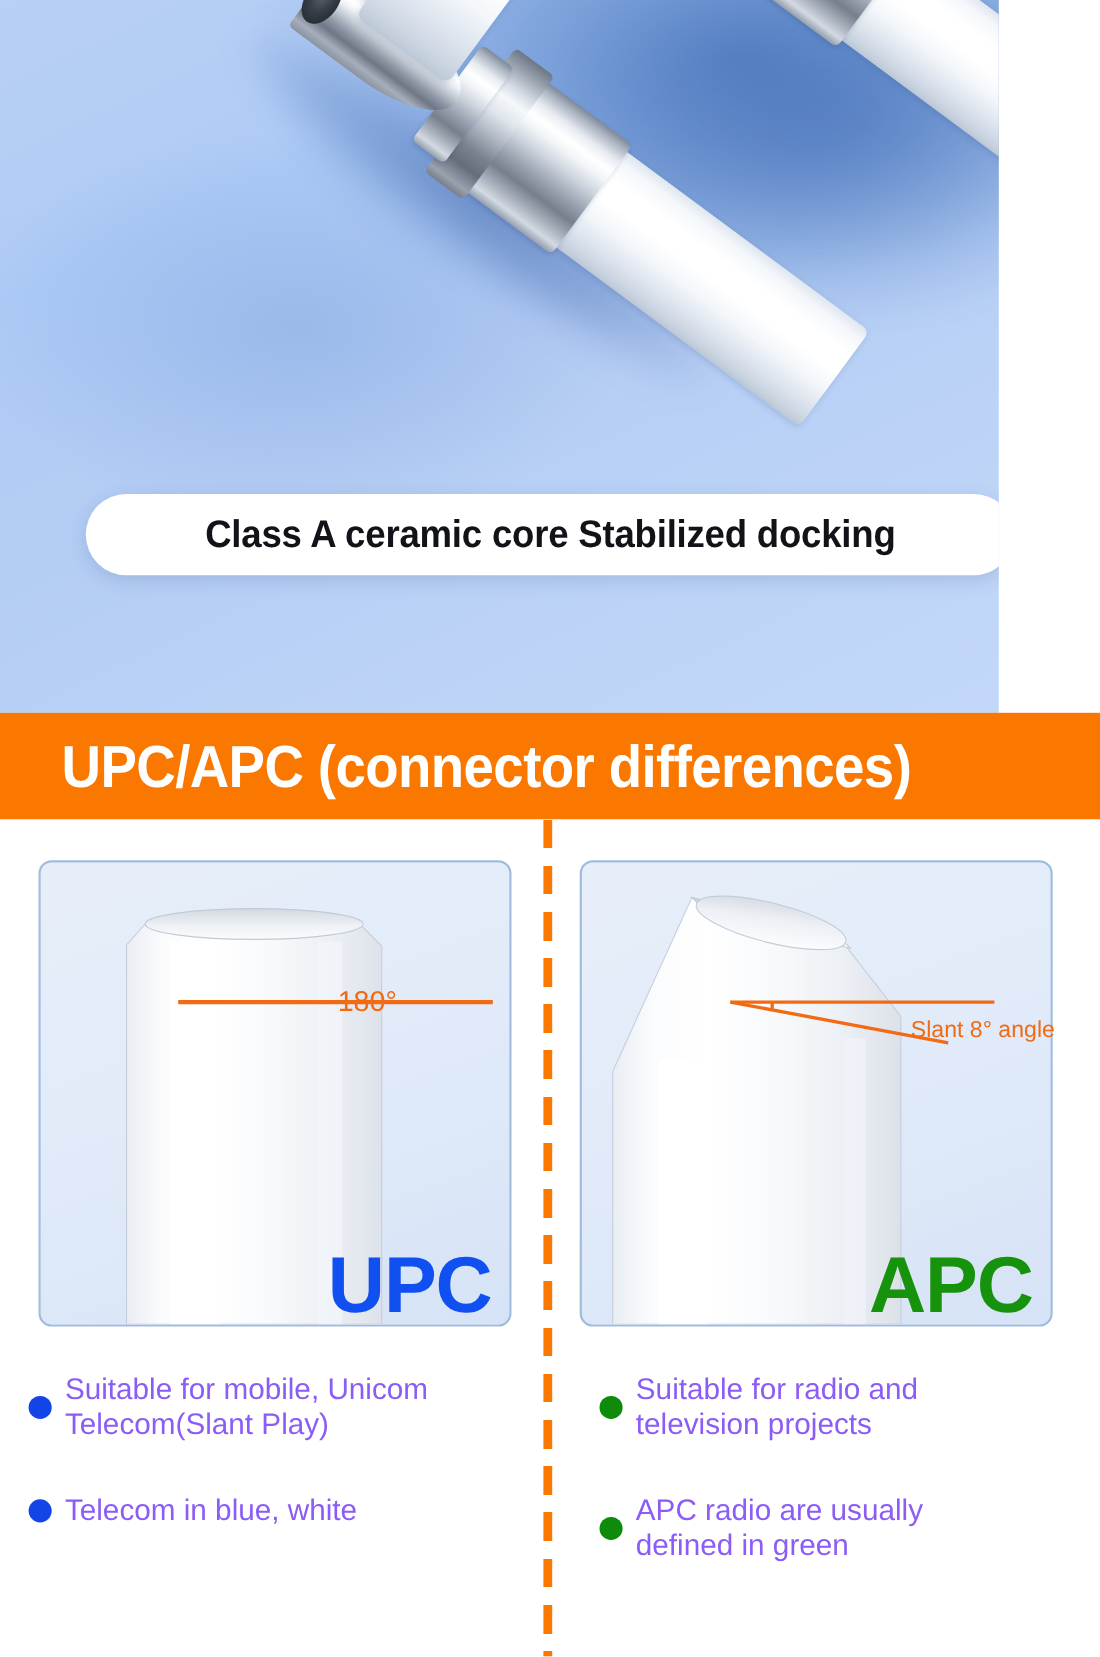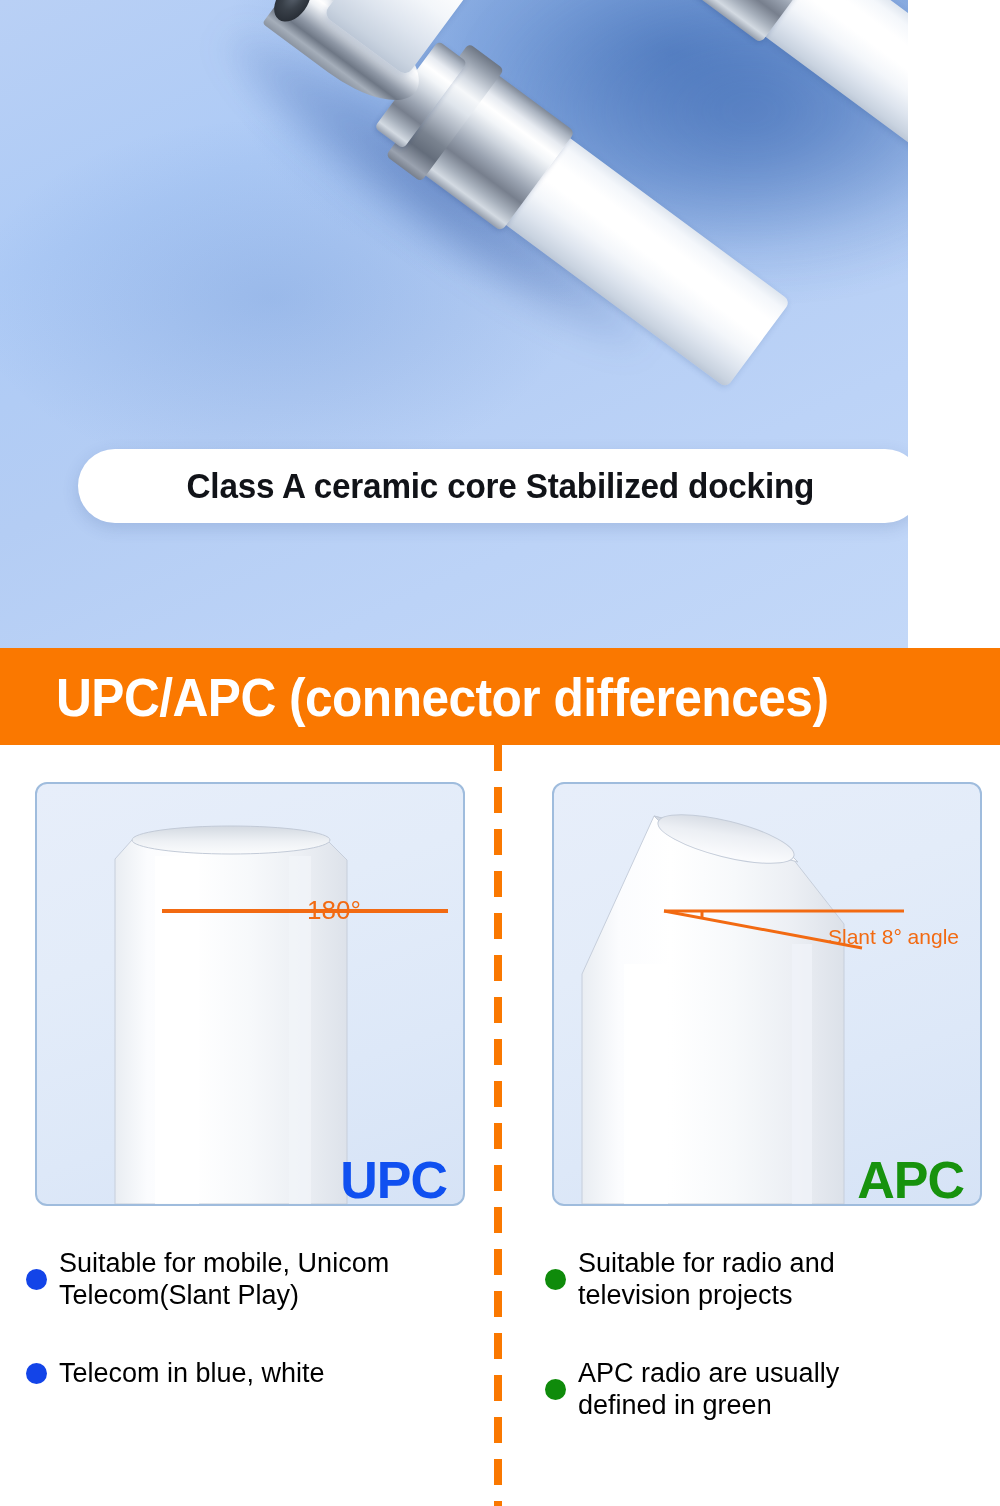--- a/index.html
+++ b/index.html
@@ -104,48 +104,48 @@
     background:repeating-linear-gradient(to bottom,
       #fa7800 0px, #fa7800 26px, rgba(255,255,255,0) 26px, rgba(255,255,255,0) 42px);
   }
 
   .card {
     position:absolute; top:782px; width:430px; height:424px;
     border:2px solid #9fbcdd; border-radius:12px; overflow:hidden;
     background:linear-gradient(160deg, #e7eefa 0%, #e3ecf9 35%, #dde8f8 68%, #d6e3f6 100%);
   }
   .card-upc { left:35px; }
-  .card-apc { left:552px; }
+  .card-apc { left:527px; }
 
   
   .fer-wrap { position:absolute; left:0; top:0; width:100%; height:100%; }
   .fer-label {
     position:absolute; right:16px; bottom:-6px;
-    font-size:52px; font-weight:bold; letter-spacing:-1px;
+    font-size:72px; font-weight:bold; letter-spacing:-1px;
   }
   .lbl-upc { color:#1050f0; }
   .lbl-apc { color:#17920d; }
 
   .ann {
     position:absolute; font-size:25px; color:#f26a12; white-space:nowrap;
   }
   .ann-180 { left:307px; top:895px; font-size:26px; }
   .ann-slant { left:828px; top:925px; font-size:21px; }
 
   
   .bullets { position:absolute; top:1248px; left:0; width:1000px; }
   .bcol { position:absolute; top:0; }
   .bcol-l { left:26px; width:470px; }
   .bcol-r { left:545px; width:450px; }
 
   .bullet { display:flex; align-items:center; margin-bottom:46px; }
   .dot { width:21px; height:21px; border-radius:50%; flex:0 0 auto; margin-right:12px; }
   .dot-blue { background:#1344e8; }
   .dot-green { background:#0f8b0b; }
-  .btext { font-size:27px; line-height:1.18; color:#000000; }
+  .btext { font-size:27px; line-height:1.18; color:#8b5cf6; }
 </style>
 </head>
 <body>
 
 <div class="hero">
   <div class="hero-glow"></div>
 
   <div class="conn-a">
     <div class="shadow-soft" style="left:40px; top:196px; width:520px; height:92px;"></div>
 

